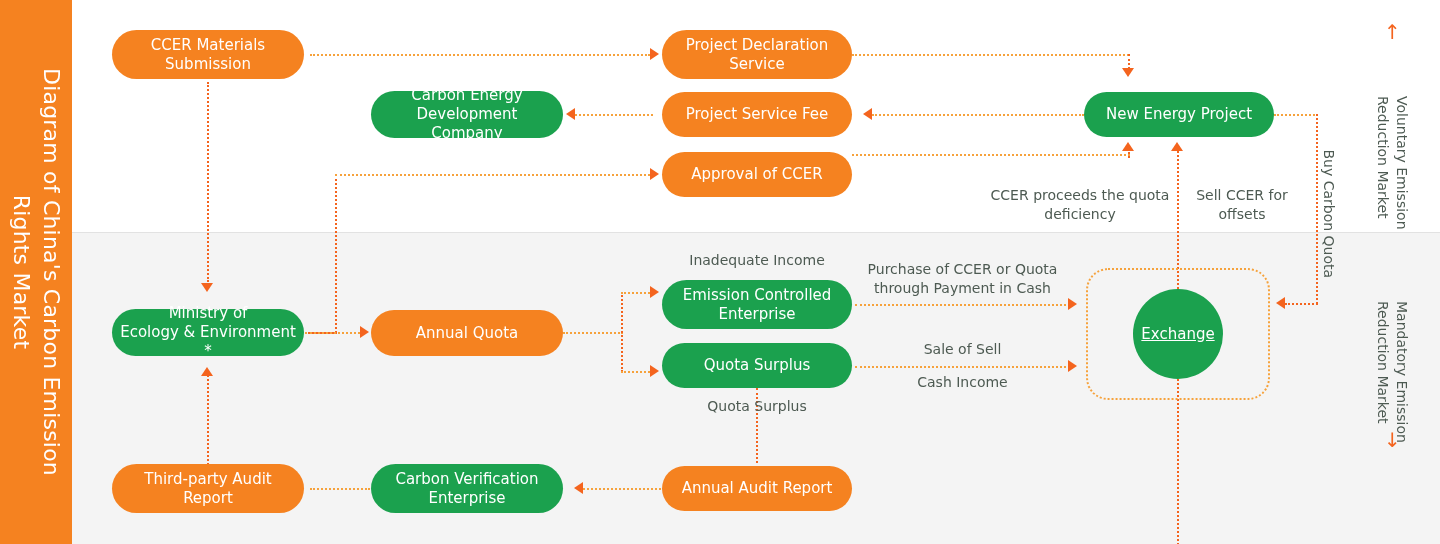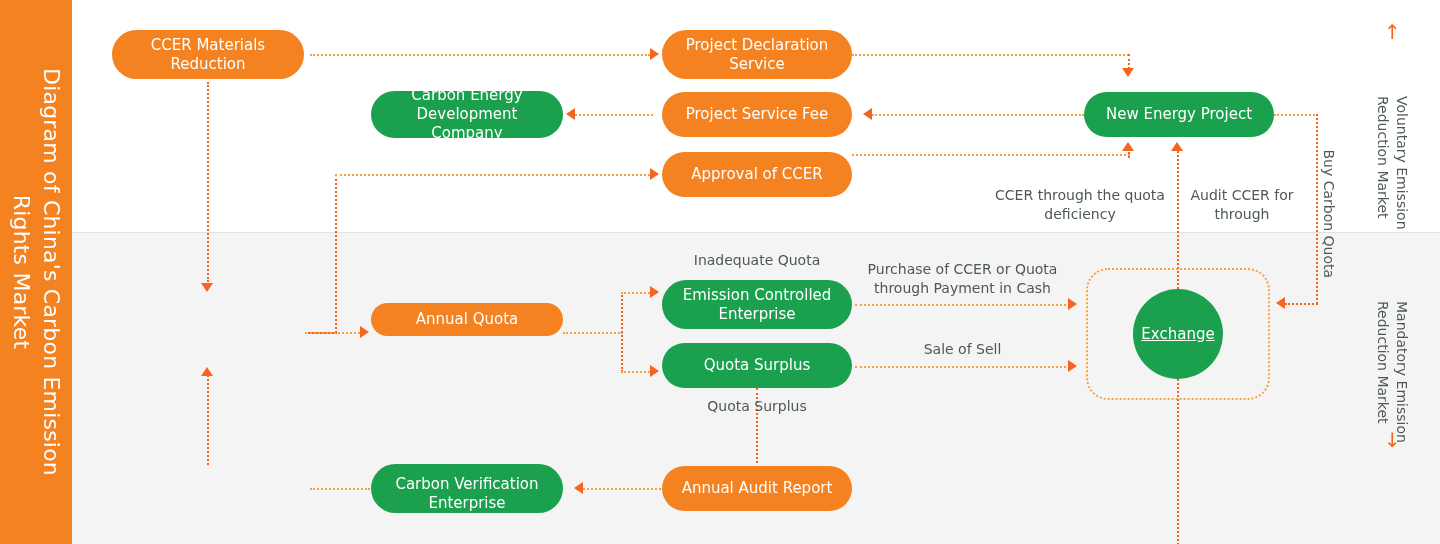--- a/index.html
+++ b/index.html
@@ -200,21 +200,21 @@
   <div class="tip tip-l" style="left:574px;top:482px;"></div>
 
   <div class="h-line amber" style="left:310px;top:488px;width:60px;"></div>
 
   <div class="v-line" style="left:207px;top:375px;height:90px;"></div>
   <div class="tip tip-u" style="left:201px;top:367px;"></div>
 
   <div class="dashbox" style="left:1086px;top:268px;width:184px;height:132px;"></div>
 
   <div class="node orange" style="left:112px;top:30px;width:192px;height:49px;justify-content:center;">
-    <span><span>CCER Materials</span><br><span>Reduction</span></span>
+    <span><span>CCER Materials</span><br><span>Submission</span></span>
   </div>
 
   <div class="node orange" style="left:662px;top:30px;width:190px;height:49px;">
     <span><span>Project Declaration</span><br><span>Service</span></span>
   </div>
 
   <div class="node green" style="left:371px;top:91px;width:192px;height:47px;">
     <span><span>Carbon Energy</span><br><span>Development Company</span></span>
   </div>
 
@@ -223,65 +223,72 @@
   </div>
 
   <div class="node green" style="left:1084px;top:92px;width:190px;height:45px;">
     <span>New Energy Project</span>
   </div>
 
   <div class="node orange" style="left:662px;top:152px;width:190px;height:45px;">
     <span>Approval of CCER</span>
   </div>
 
-
-  <div class="node orange" style="left:371px;top:303px;width:192px;height:33px;">
+  <div class="node green" style="left:112px;top:309px;width:192px;height:47px;">
+    <span><span>Ministry of</span><br><span>Ecology &amp; Environment *</span></span>
+  </div>
+
+  <div class="node orange" style="left:371px;top:310px;width:192px;height:46px;">
     <span>Annual Quota</span>
   </div>
 
   <div class="node green" style="left:662px;top:280px;width:190px;height:49px;">
     <span><span>Emission Controlled</span><br><span>Enterprise</span></span>
   </div>
 
   <div class="node green" style="left:662px;top:343px;width:190px;height:45px;">
     <span>Quota Surplus</span>
   </div>
 
   <div class="node green circle" style="left:1133px;top:289px;width:90px;height:90px;">
     <span>Exchange</span>
   </div>
 
-
-  <div class="node green" style="left:371px;top:464px;width:192px;height:49px;align-items:flex-end;">
+  <div class="node orange" style="left:112px;top:464px;width:192px;height:49px;">
+    <span><span>Third-party Audit</span><br><span>Report</span></span>
+  </div>
+
+  <div class="node green" style="left:371px;top:464px;width:192px;height:49px;">
     <span><span>Carbon Verification</span><br><span>Enterprise</span></span>
   </div>
 
   <div class="node orange" style="left:662px;top:466px;width:190px;height:45px;">
     <span>Annual Audit Report</span>
   </div>
 
   <div class="caption two" style="left:980px;top:186px;width:200px;">
-    <span>CCER through the quota</span><br>
+    <span>CCER proceeds the quota</span><br>
     <span>deficiency</span>
   </div>
 
   <div class="caption two" style="left:1186px;top:186px;width:112px;">
-    <span>Audit CCER for</span><br>
-    <span>through</span>
+    <span>Sell CCER for</span><br>
+    <span>offsets</span>
   </div>
 
   <div class="caption" style="left:1268px;top:200px;width:120px;">
     <span class="rotv">Buy Carbon Quota</span>
   </div>
 
-  <div class="caption" style="left:657px;top:251px;width:200px;">Inadequate Quota</div>
+  <div class="caption" style="left:657px;top:251px;width:200px;">Inadequate Income</div>
 
   <div class="caption" style="left:657px;top:397px;width:200px;">Quota Surplus</div>
 
   <div class="caption two" style="left:855px;top:260px;width:215px;">
     <span>Purchase of CCER or Quota</span><br>
     <span>through Payment in Cash</span>
   </div>
 
   <div class="caption" style="left:855px;top:340px;width:215px;">Sale of Sell</div>
 
+  <div class="caption" style="left:855px;top:373px;width:215px;">Cash Income</div>
 
 </div>
 
 </body></html>

